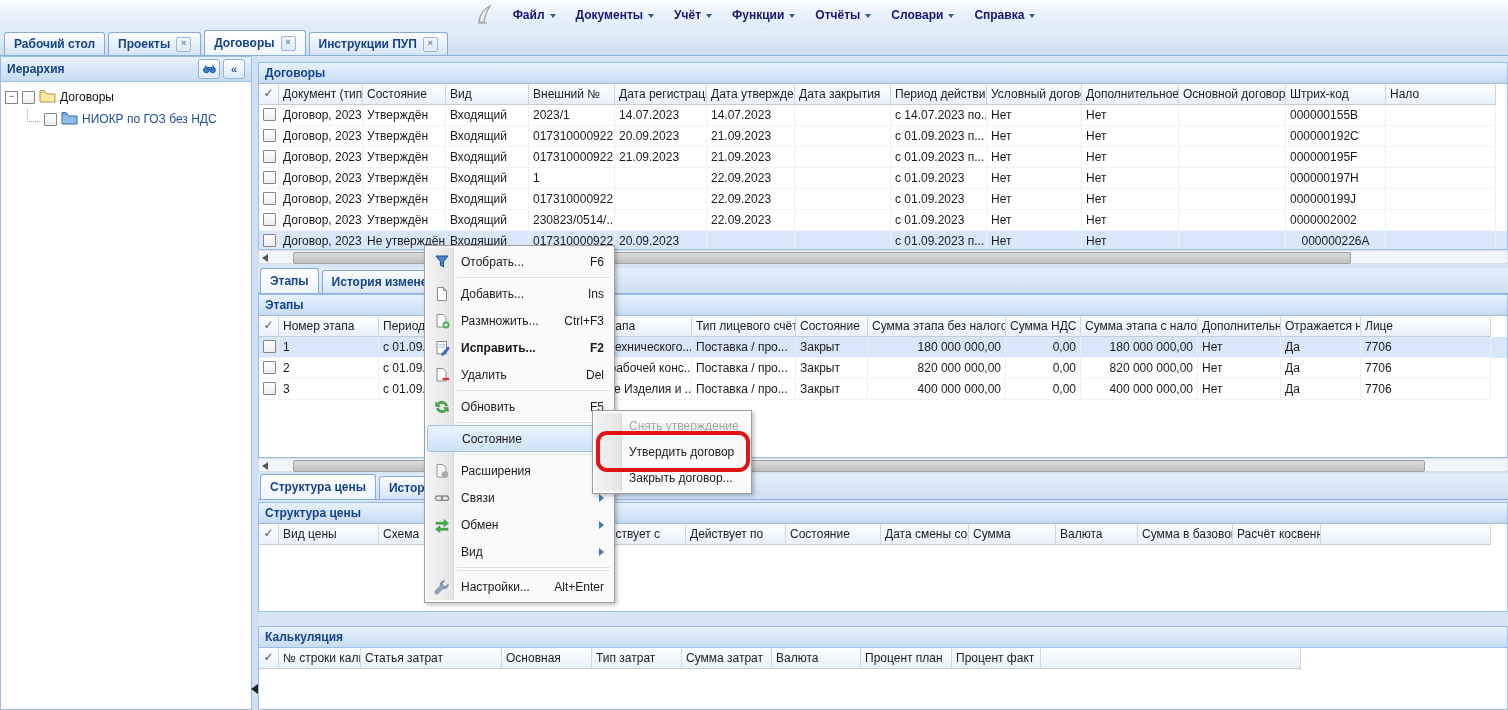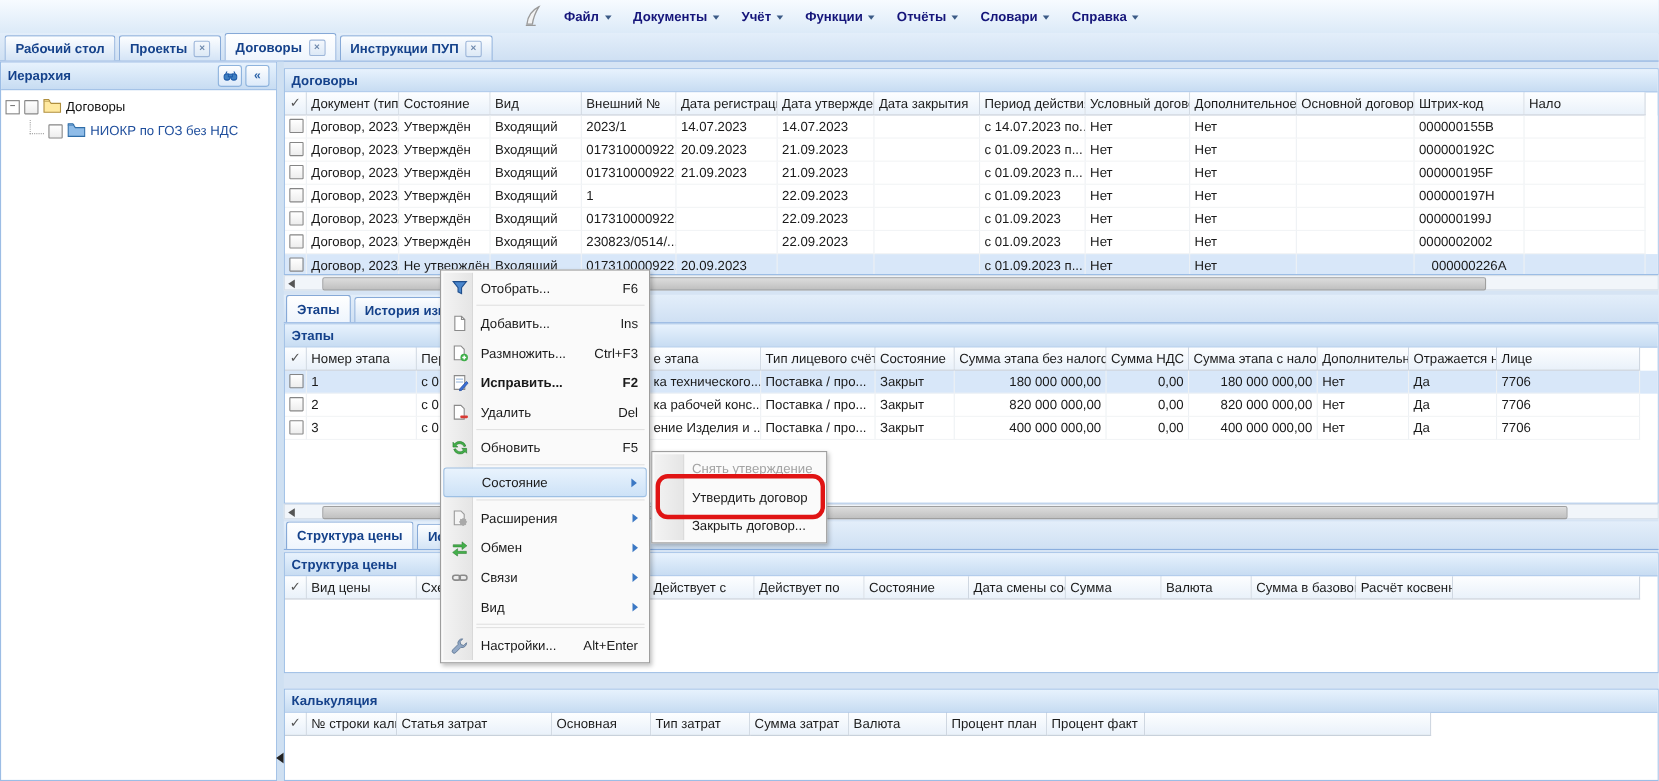--- a/index.html
+++ b/index.html
@@ -476,21 +476,21 @@
             <div class="gh-cell" style="width: 90px; flex: 0 0 auto;">Сумма затрат</div>
             <div class="gh-cell" style="width: 89px; flex: 0 0 auto;">Валюта</div>
             <div class="gh-cell" style="width: 91px; flex: 0 0 auto;">Процент план</div>
             <div class="gh-cell" style="width: 89px; flex: 0 0 auto;">Процент факт</div>
             <div class="gh-cell" style="width: 260px; flex: 0 0 auto;"></div>
           </div>
         </div>
   </div>
 </div>
 
-<div class="menu" id="ctx-menu" style="left:400px;top:245px;width:185px;">
+<div class="menu" id="ctx-menu" style="left:424px;top:245px;width:185px;">
   <div class="gutter"></div>
   <div id="ctx-items">
         <div class="mi">
           <span class="mi-icon">
             <svg width="16" height="16" viewBox="0 0 16 16">
               <path d="M2 2 L14 2 L9.6 7.5 L9.6 13 L6.4 11.3 L6.4 7.5 Z" fill="#4a86cc" stroke="#1f4e8c"></path>
             </svg>
           </span>
           <span class="lbl">Отобрать...</span>
           <span class="hk">F6</span>
@@ -564,35 +564,35 @@
               <circle cx="11" cy="11.5" r="1.1" fill="#f4f4f4"></circle>
               <path d="M11 7.9 L11 15.1 M7.4 11.5 L14.6 11.5 M8.5 9 L13.5 14 M13.5 9 L8.5 14" stroke="#a9a9a9" stroke-width="1.1"></path>
             </svg>
           </span>
           <span class="lbl">Расширения</span>
           <span class="arrow"></span>
         </div>
         <div class="mi">
           <span class="mi-icon">
             <svg width="16" height="16" viewBox="0 0 16 16">
+              <rect x="1.5" y="6" width="7" height="4.4" rx="2.2" fill="none" stroke="#8a8a8a" stroke-width="1.4"></rect>
+              <rect x="7.5" y="6" width="7" height="4.4" rx="2.2" fill="none" stroke="#8a8a8a" stroke-width="1.4"></rect>
+            </svg>
+          </span>
+          <span class="lbl">Связи</span>
+          <span class="arrow"></span>
+        </div>
+        <div class="mi">
+          <span class="mi-icon">
+            <svg width="16" height="16" viewBox="0 0 16 16">
               <path d="M2 5.2 L10 5.2 L10 2.6 L14.5 6.2 L10 9.6 L10 7.2 L2 7.2 Z" fill="#43b04a" stroke="#2d7d33" stroke-width="0.5"></path>
               <path d="M14 11.2 L6 11.2 L6 8.8 L1.5 12.2 L6 15.6 L6 13.2 L14 13.2 Z" fill="#43b04a" stroke="#2d7d33" stroke-width="0.5"></path>
             </svg>
           </span>
           <span class="lbl">Обмен</span>
-          <span class="arrow"></span>
-        </div>
-        <div class="mi">
-          <span class="mi-icon">
-            <svg width="16" height="16" viewBox="0 0 16 16">
-              <rect x="1.5" y="6" width="7" height="4.4" rx="2.2" fill="none" stroke="#8a8a8a" stroke-width="1.4"></rect>
-              <rect x="7.5" y="6" width="7" height="4.4" rx="2.2" fill="none" stroke="#8a8a8a" stroke-width="1.4"></rect>
-            </svg>
-          </span>
-          <span class="lbl">Связи</span>
           <span class="arrow"></span>
         </div>
         <div class="mi">
           <span class="lbl">Вид</span>
           <span class="arrow"></span>
         </div>
         <div class="msep"></div>
         <div class="msep"></div>
         <div class="mi">
           <span class="mi-icon">

